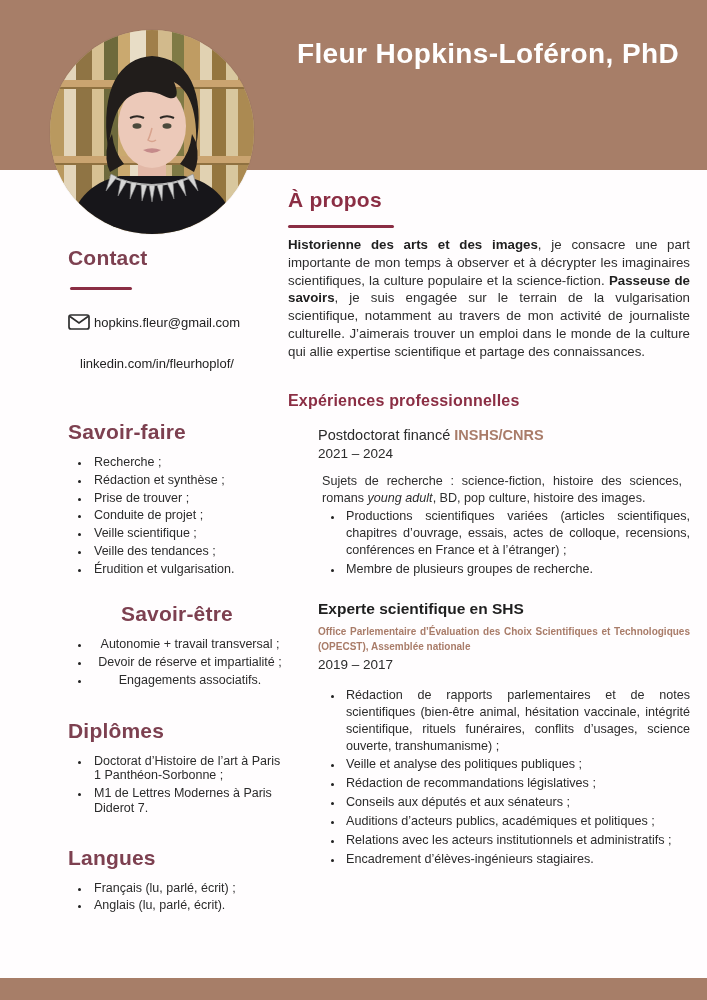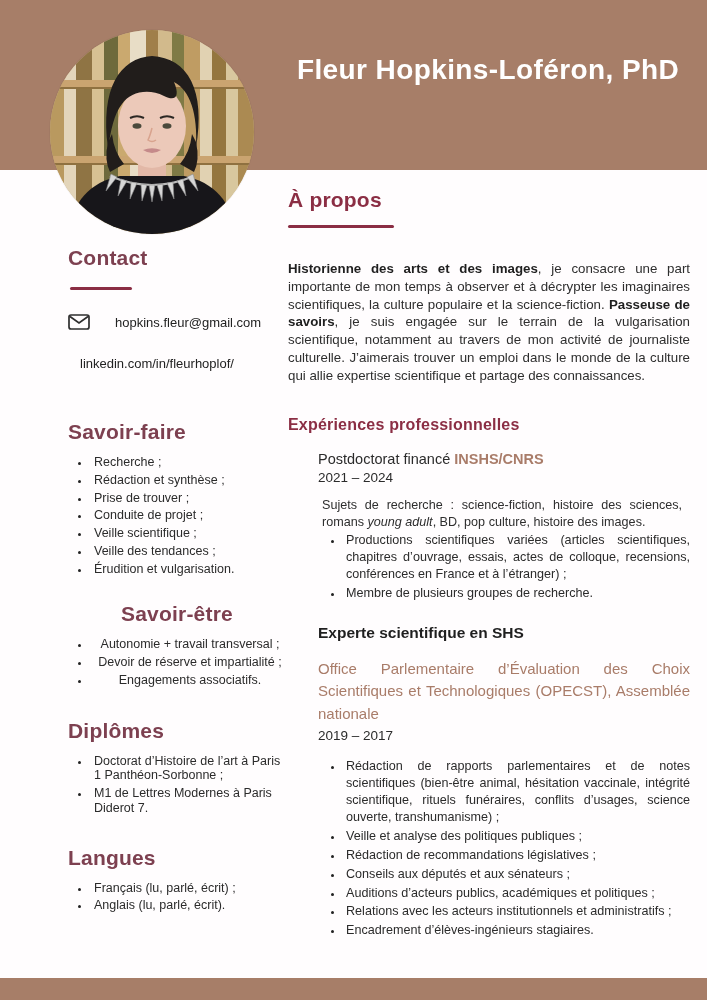--- a/index.html
+++ b/index.html
@@ -14,64 +14,64 @@
   html,body{margin:0;padding:0;}
   body{background:#888;}
   .page{
     position:relative;width:707px;height:1000px;margin:0 auto;
     background:var(--bg);overflow:hidden;
     font-family:"Liberation Sans",sans-serif;color:var(--text);
   }
   
   .header-band{position:absolute;top:0;left:0;width:707px;height:170px;background:var(--band);}
   .name{
-    position:absolute;top:54px;left:278px;width:420px;text-align:center;
+    position:absolute;top:38px;left:278px;width:420px;text-align:center;
     color:#ffffff;font-size:28px;font-weight:800;letter-spacing:.4px;line-height:1.15;
   }
   .photo-wrap{
     position:absolute;left:50px;top:30px;width:204px;height:204px;border-radius:50%;
     overflow:hidden;box-shadow:0 0 0 1px rgba(0,0,0,.04);
   }
   .footer-band{position:absolute;bottom:0;left:0;width:707px;height:22px;background:var(--band);}
 
   
   .sb-heading{font-size:21px;font-weight:800;color:var(--heading-sidebar);margin:0;letter-spacing:.2px;}
   .main-heading{font-size:21px;font-weight:800;color:var(--heading-main);margin:0;letter-spacing:.2px;}
   .rule{height:3px;background:var(--heading-main);border-radius:2px;}
 
   
   .sidebar{position:absolute;left:68px;top:246px;width:218px;}
   .contact-rule{width:62px;margin:17px 0 0 2px;}
-  .email-row{display:flex;align-items:center;gap:25px;margin-top:24px;font-size:13px;color:#222;}
+  .email-row{display:flex;align-items:center;gap:4px;margin-top:24px;font-size:13px;color:#222;}
   .linkedin{margin-top:26px;font-size:13px;color:#222;padding-left:12px;}
   .sb-list{margin:11px 0 0;padding-left:23px;font-size:12.5px;line-height:1.18;color:#2b2b2b;}
   .sb-list li{padding-left:3px;margin:0 0 3px 0;}
   .sb-list li::marker{font-size:.85em;color:#222;}
   .sec-savoir-faire{margin-top:49px;}
   .sec-savoir-etre{margin-top:26px;text-align:center;}
   .sec-diplomes{margin-top:31px;}
   .sec-langues{margin-top:30px;}
 
   
   .main{position:absolute;left:288px;top:188px;width:402px;}
   .apropos-rule{width:106px;margin-top:13px;}
   .about{
-    margin-top:32px;font-size:13.3px;line-height:1.34;text-align:justify;color:var(--text);
+    margin-top:8px;font-size:13.3px;line-height:1.34;text-align:justify;color:var(--text);
   }
   .about b{color:#1f1f1f;}
   .exp-heading{margin-top:31px;font-size:16px;}
   .job{margin-left:30px;}
   .job-1{margin-top:17px;}
   .job-2{margin-top:22px;}
   .job-title{font-size:15.5px;font-weight:800;color:#1f1f1f;}
   .job-subtitle{font-size:14.5px;color:#2b2b2b;margin-top:3px;}
   .accent-bold{color:var(--accent);font-weight:800;}
   .job-org{
-    font-size:15px;font-weight:400;color:var(--accent);
-    margin-top:16px;line-height:1.5;text-align:justify;
+    font-size:10px;font-weight:700;color:var(--accent);
+    margin-top:6px;line-height:1.5;text-align:justify;
   }
   .job-dates{font-size:13.5px;color:#2b2b2b;margin-top:3px;}
   .job-summary{margin:12px 8px 0 4px;font-size:12.6px;line-height:1.34;text-align:justify;}
   .job-list{margin:2px 0 0;padding-left:26px;font-size:12.6px;line-height:1.34;text-align:justify;color:#2b2b2b;}
   .job-list li{padding-left:2px;margin:0 0 2px 0;}
   .job-list li::marker{font-size:.85em;color:#222;}
   .job-2 .job-list{margin-top:15px;}
 </style>
 </head>
 <body>

